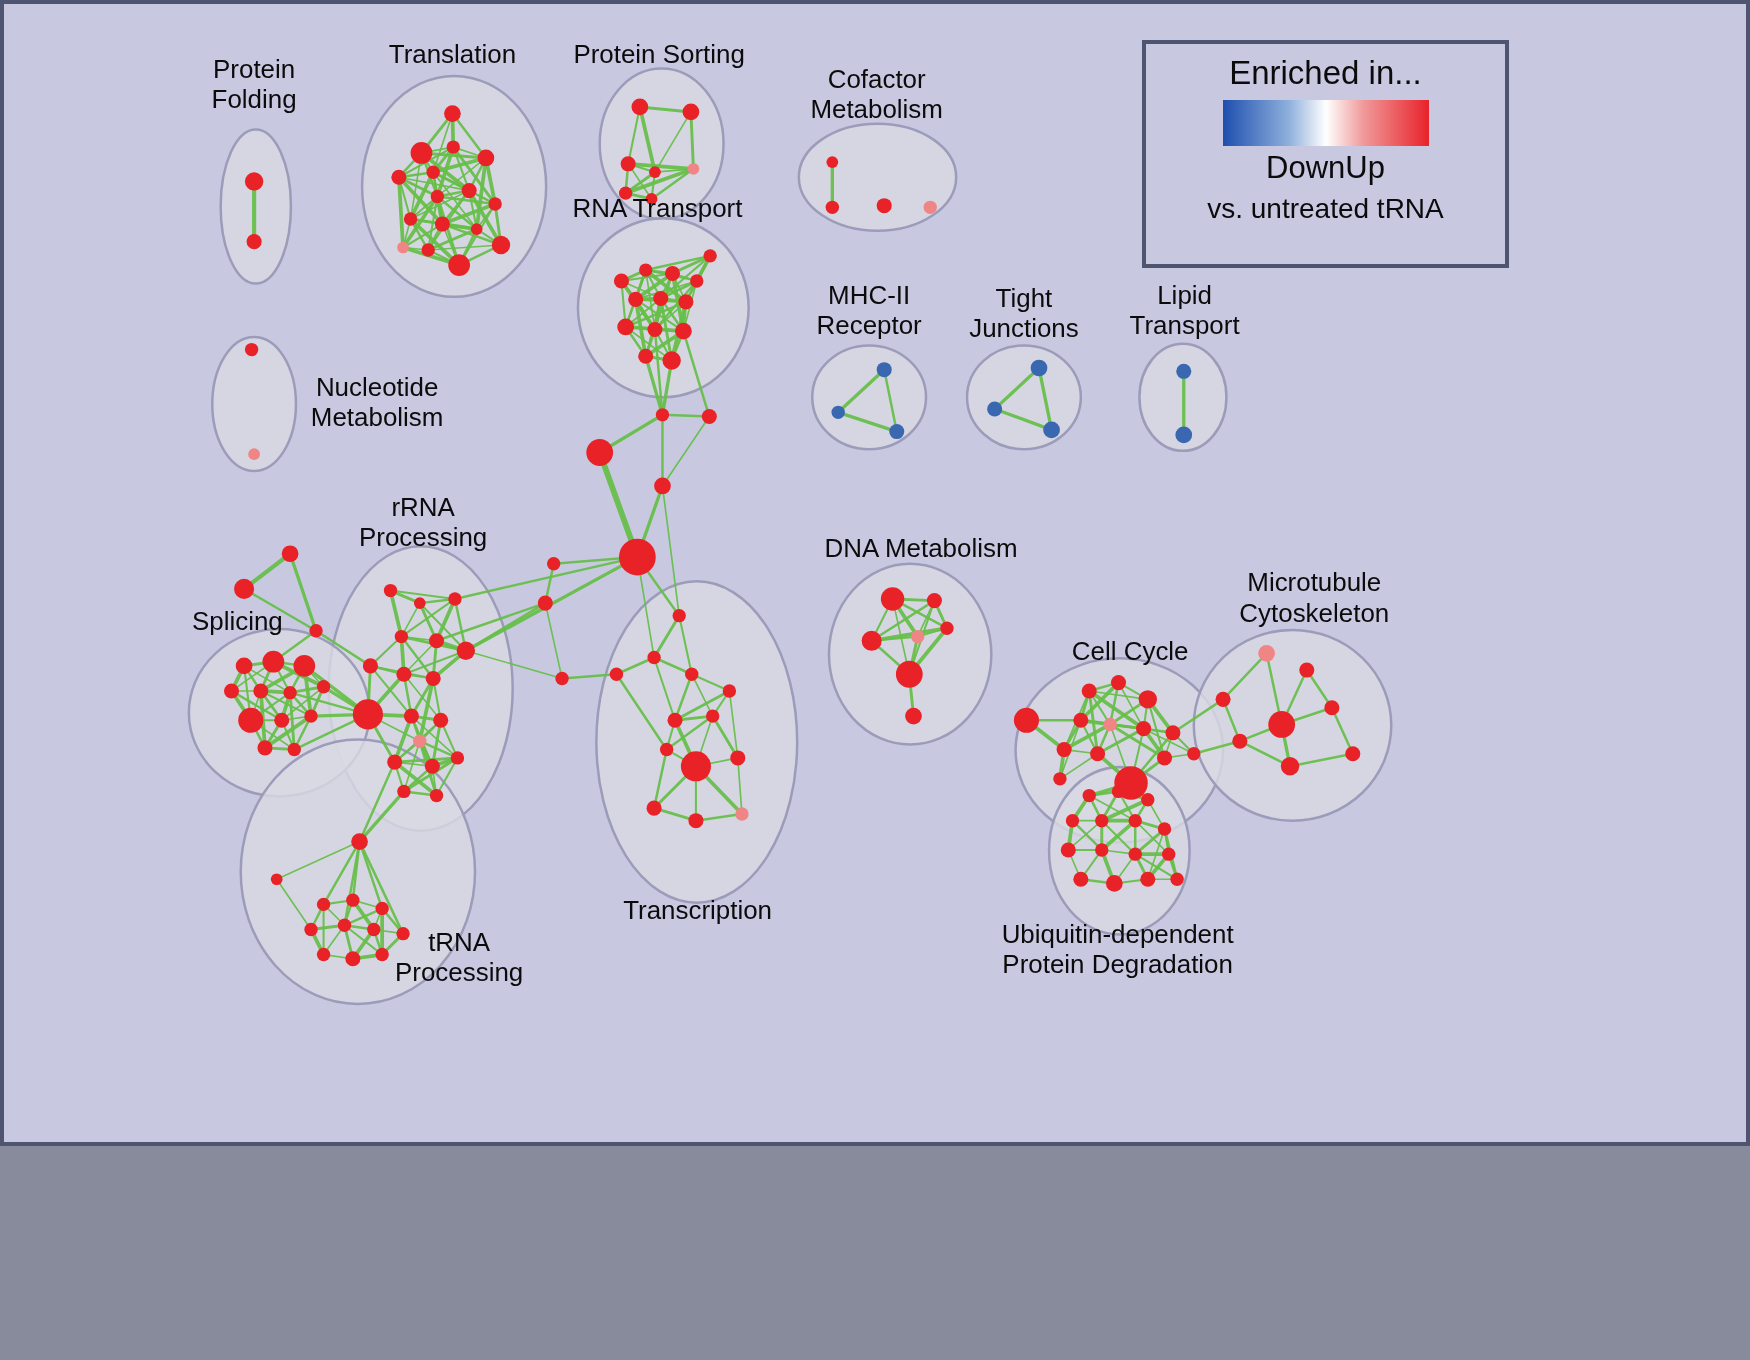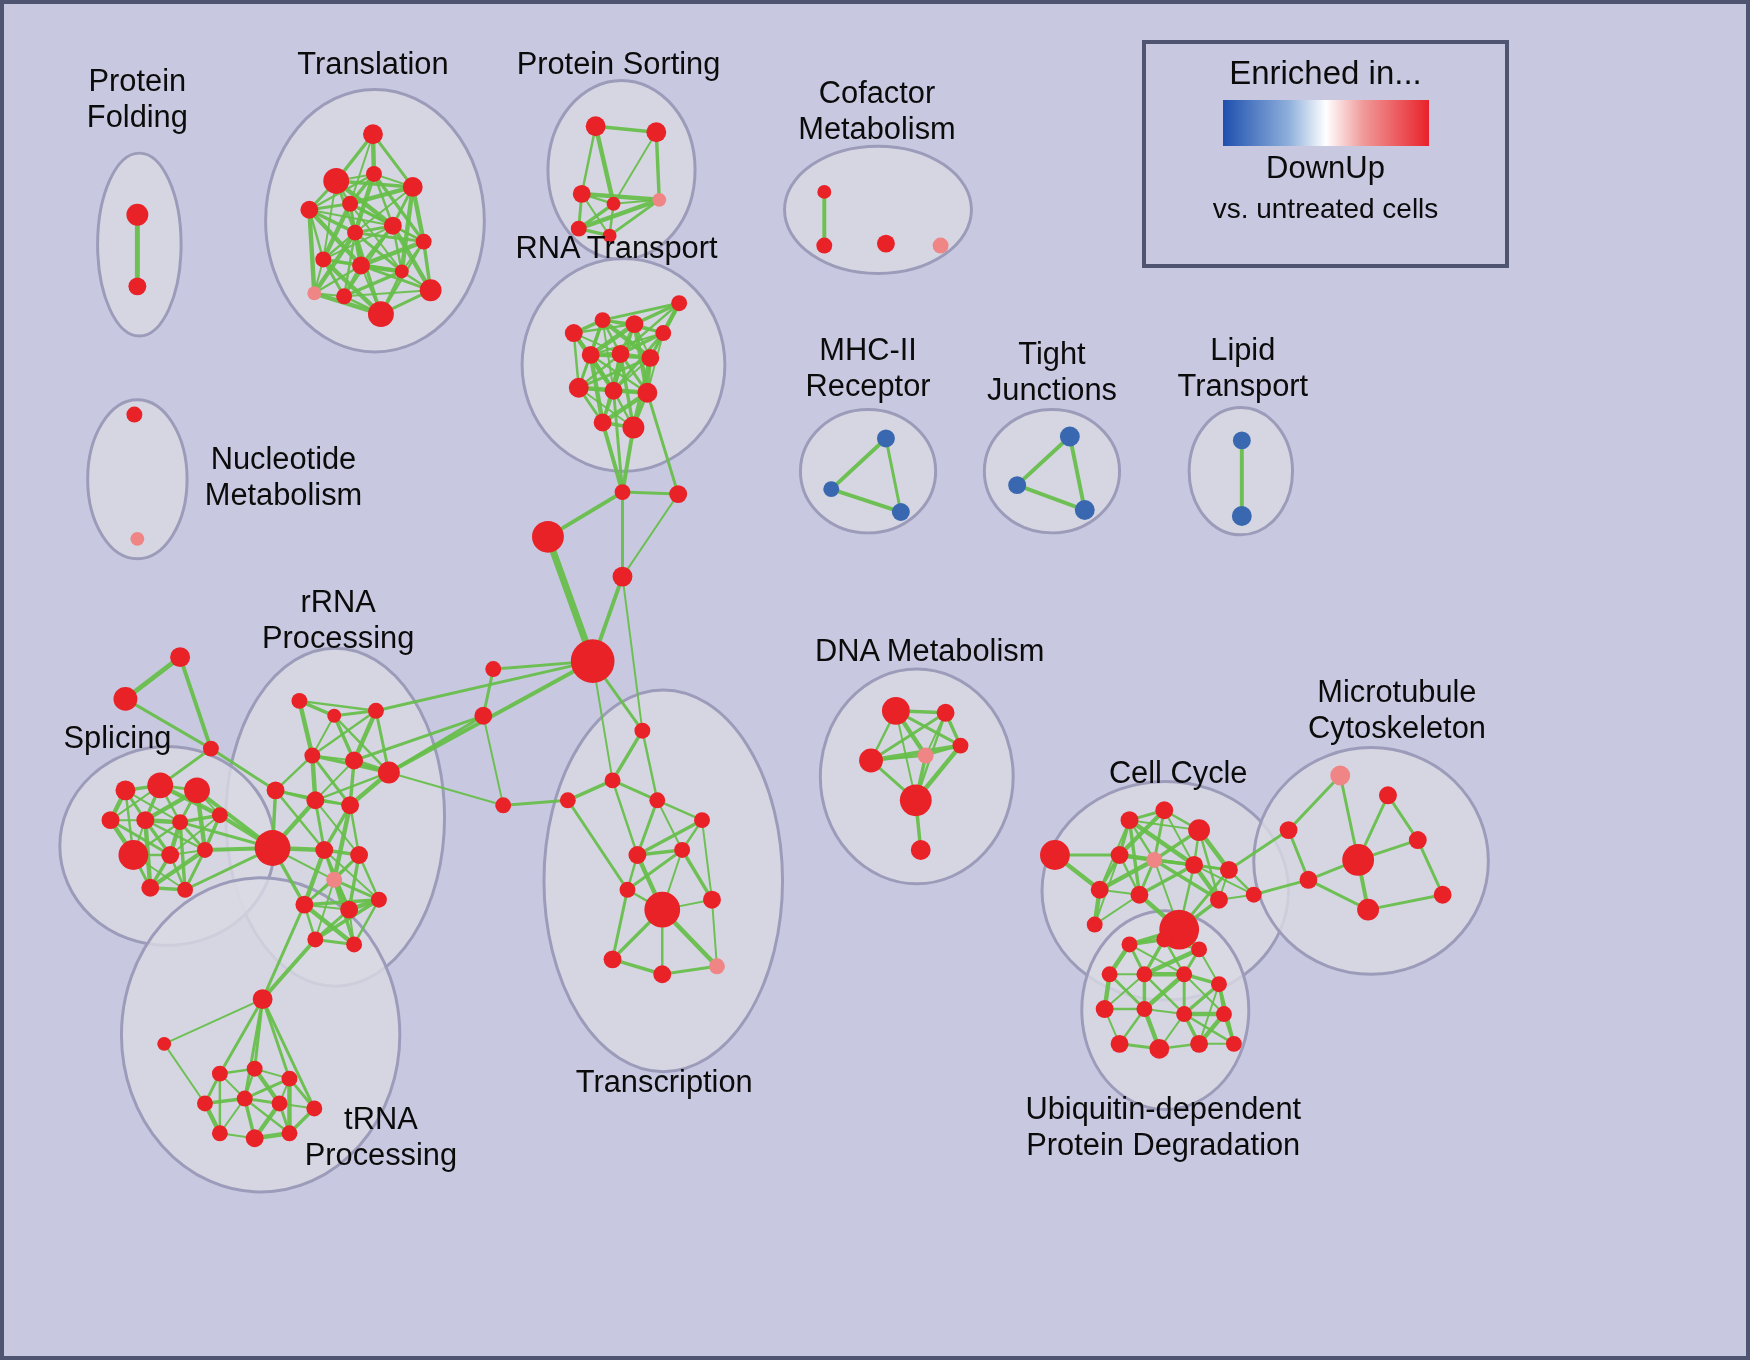--- a/index.html
+++ b/index.html
@@ -1,18 +1,18 @@
 <!DOCTYPE html>
 <html><head>
 <meta charset="utf-8">
 <style>
   html,body{margin:0;padding:0}
   body{background:#888b9c}
   #figure{
-    position:relative;width:1750px;height:1360px;box-sizing:border-box;
+    position:relative;width:1750px;height:1146px;box-sizing:border-box;
     background:var(--bg,#c8c9e1);border:4px solid var(--frame,#4f5470);
     font-family:"Liberation Sans",sans-serif;overflow:hidden;padding-left:11px;
   }
   #network-svg{position:absolute;left:0;top:0;width:100%;height:100%}
   .cluster-ellipse{fill:var(--ell-fill,#dadae3);fill-opacity:.8;stroke:var(--ell-stroke,#9c9cba);stroke-width:3}
   .cluster-label{font-size:31px;fill:#0b0b0b;font-family:"Liberation Sans",sans-serif}
   #legend{
     position:absolute;left:1138px;top:36px;width:367px;height:228px;box-sizing:border-box;
     border:4px solid var(--frame,#4f5470);background:var(--bg,#c8c9e1);
     display:flex;flex-direction:column;align-items:center;padding-top:10px;color:#0b0b0b;
@@ -683,16 +683,16 @@
     </svg>
 
   <div id="legend">
     <div class="legend-title">Enriched in...</div>
     <div class="gradient-bar" id="gradient-bar" style="background: linear-gradient(to right, rgb(30, 79, 174) 0%, rgb(143, 176, 220) 32%, rgb(255, 255, 255) 50%, rgb(240, 154, 154) 68%, rgb(232, 34, 42) 100%);"></div>
     <div class="legend-row">
       <span>Down</span>
       <span>Up</span>
     </div>
     <div class="legend-sub">
-      <div>vs. untreated cells</div>
+      <div>vs. untreated tRNA</div>
     </div>
   </div>
 </div>
 
 </body></html>

